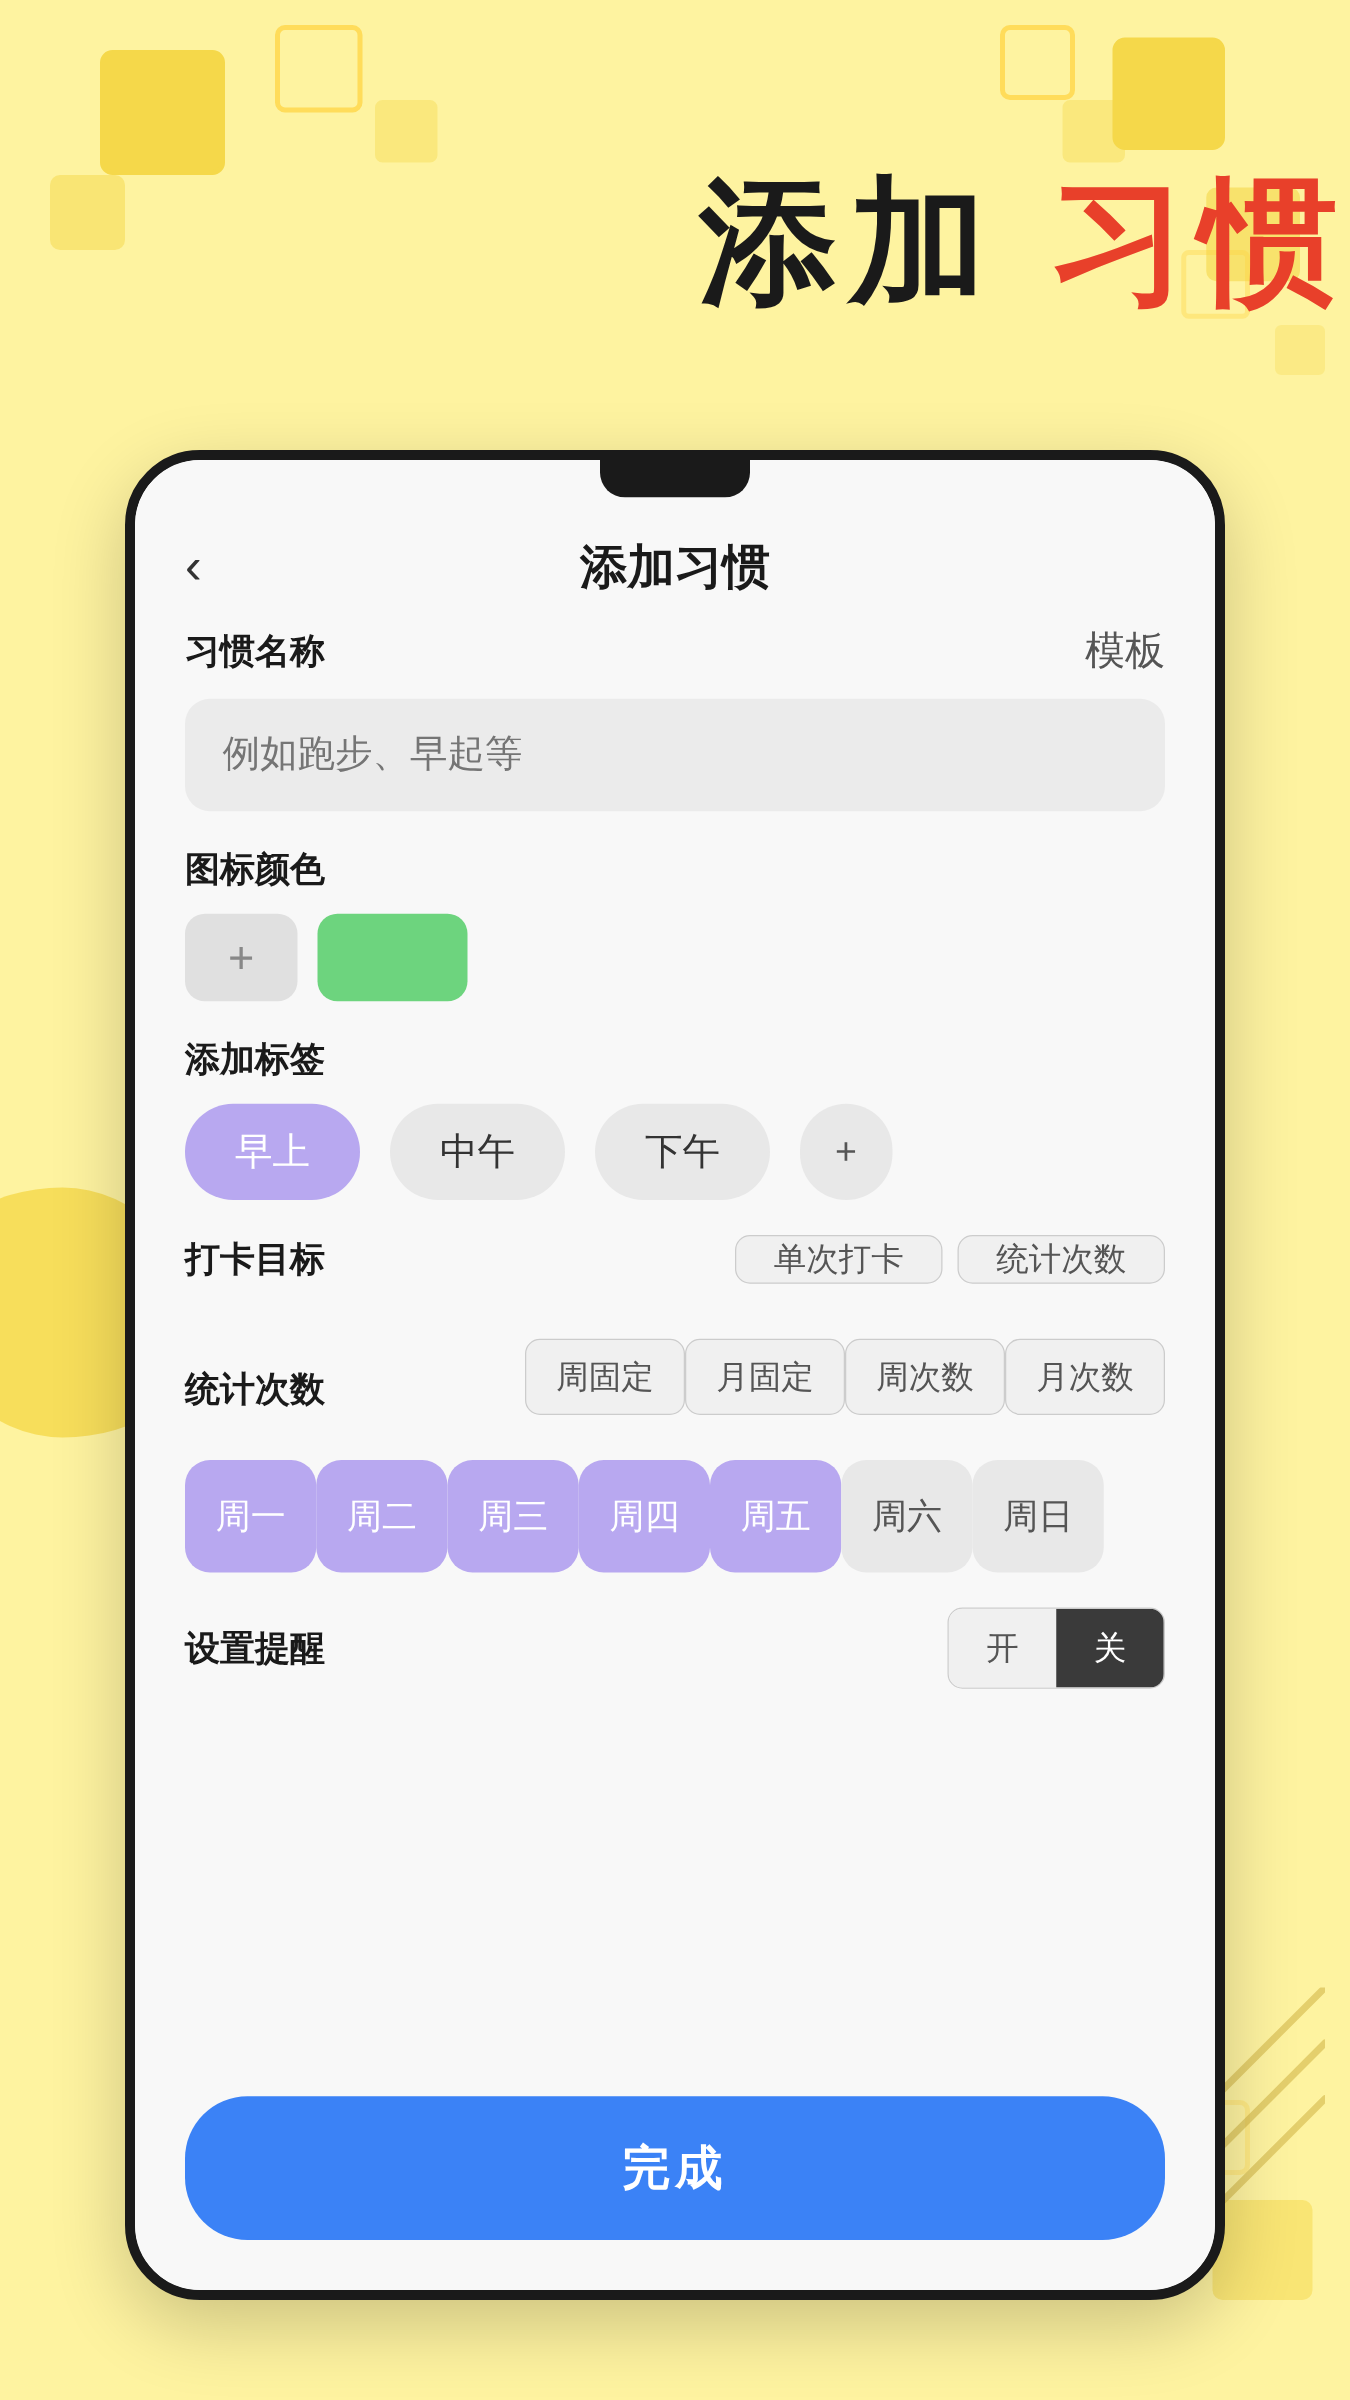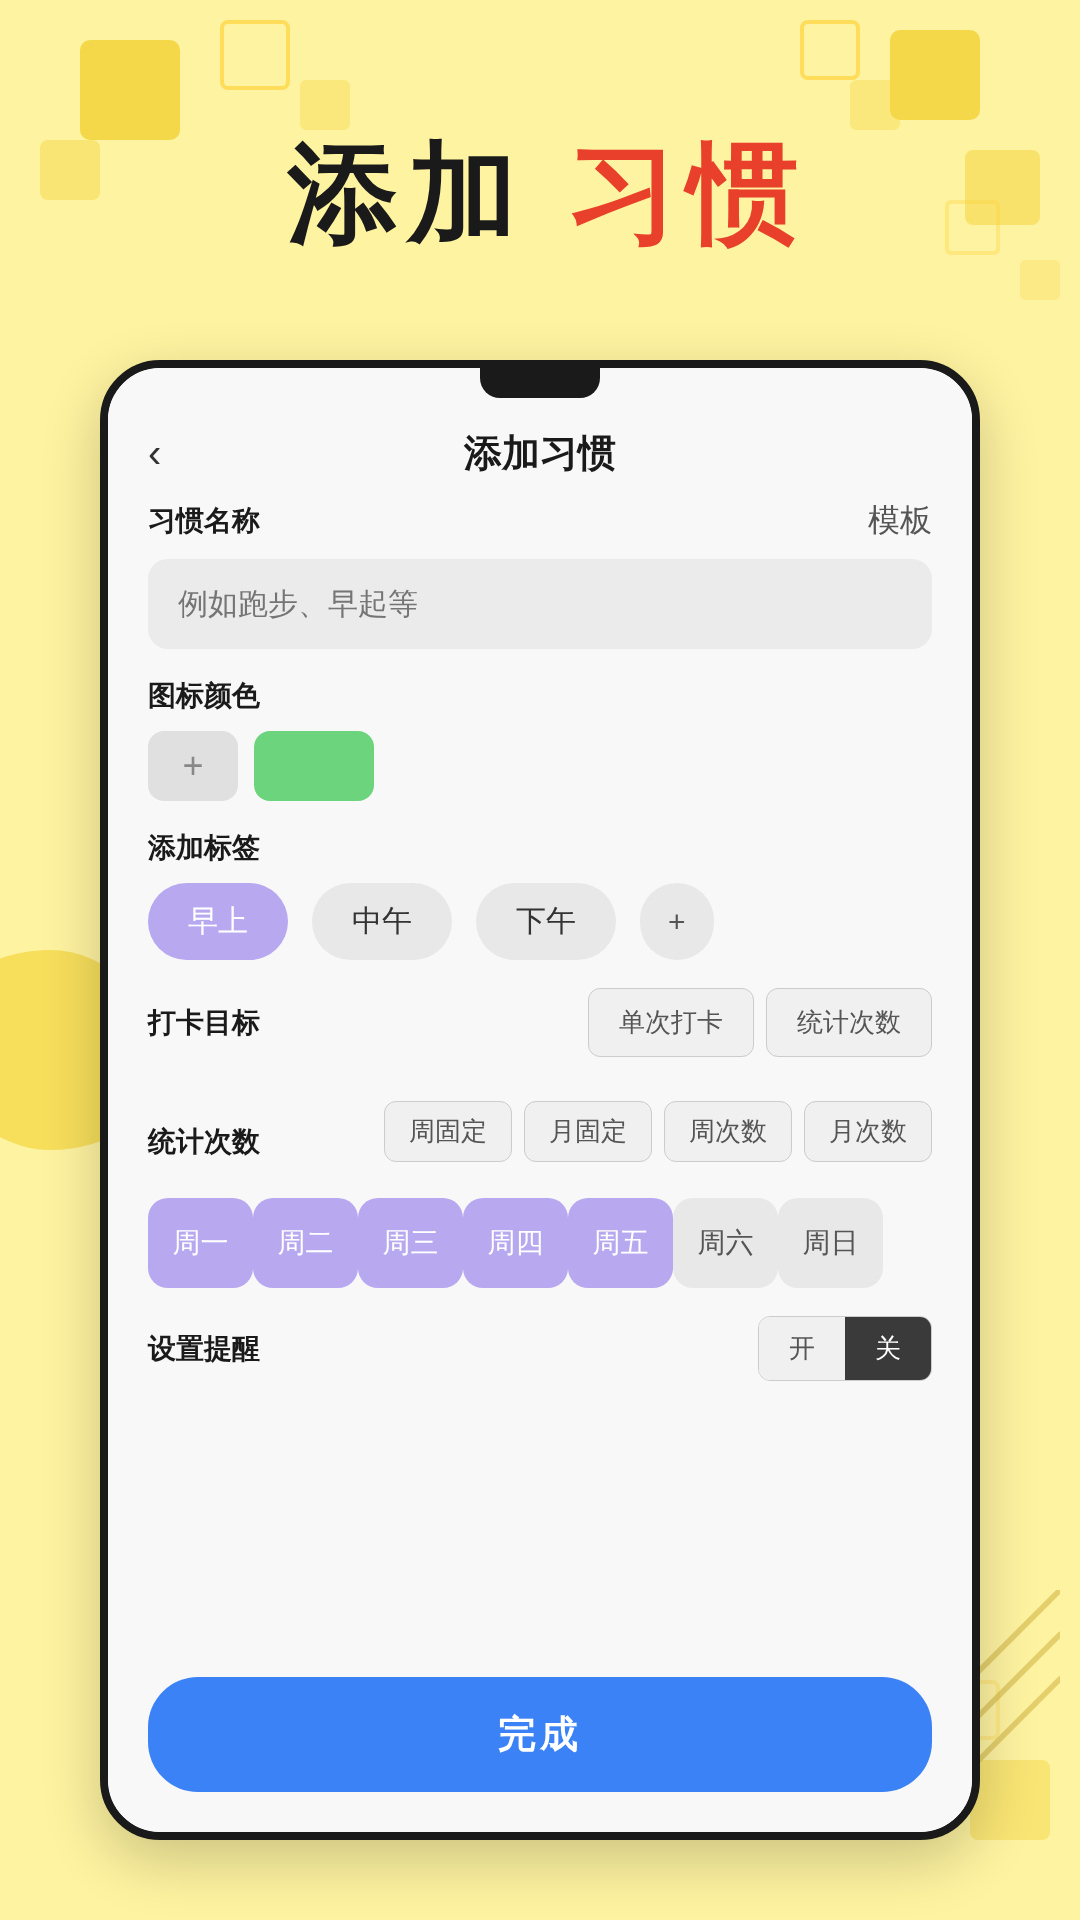--- a/index.html
+++ b/index.html
@@ -38,21 +38,21 @@
       width: 200px;
       height: 200px;
       opacity: 0.5;
     }
 
     
     .title-area {
       position: absolute;
       top: 120px;
       left: 16px; right: 0;
-      text-align: center;
+      text-align: right;
       z-index: 2;
     }
     .title-text {
       font-size: 110px;
       font-weight: 900;
       letter-spacing: 10px;
     }
     .title-black { color: #1a1a1a; }
     .title-red { color: #e8402a; }
 
@@ -215,33 +215,32 @@
     }
 
     
     .goal-row {
       display: flex;
       gap: 12px;
       margin-left: auto;
     }
 
     .goal-btn {
-      padding: 16px 30px;
+      padding: 1px 30px;
       border-radius: 12px;
       font-size: 26px;
       cursor: pointer;
       border: 1.5px solid #ccc;
       background: #f0f0f0;
       color: #555;
     }
 
     
     .freq-options {
       display: flex;
-      gap: 12px;
       margin-bottom: 20px;
       flex-wrap: wrap;
     }
 
     .freq-btn {
       padding: 12px 24px;
       border-radius: 12px;
       font-size: 26px;
       cursor: pointer;
       border: 1.5px solid #ccc;

